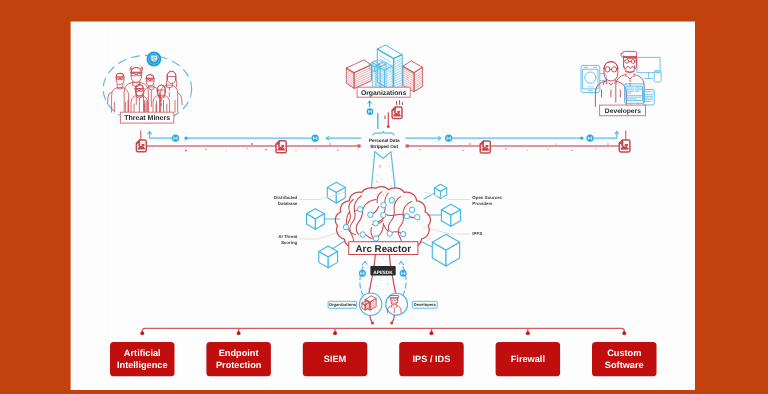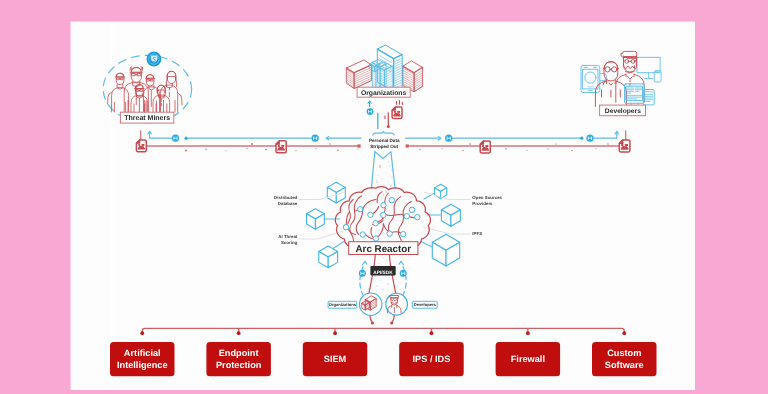--- a/index.html
+++ b/index.html
@@ -1,18 +1,18 @@
 <!DOCTYPE html>
 <html><head>
 <meta charset="utf-8">
 <title>Arc Reactor Diagram</title>
 <style>
   html,body{margin:0;padding:0;background:#ffffff;}
   body{width:768px;height:394px;overflow:hidden;font-family:"Liberation Sans",sans-serif;-webkit-font-smoothing:antialiased;text-rendering:geometricPrecision;}
-  #stage{position:relative;width:768px;height:394px;background:#f9a8d4;}
+  #stage{position:relative;width:768px;height:394px;background:#c2410c;}
   svg#main{display:block;position:absolute;left:0;top:0;}
   .rboxtext{fill:#ffffff;font-weight:bold;text-anchor:middle;font-size:9.2px;}
 </style>
 </head>
 <body>
 
 <div id="stage">
   <svg id="main" width="768" height="394" viewBox="0 0 768 394">
     <defs>
       <style>

